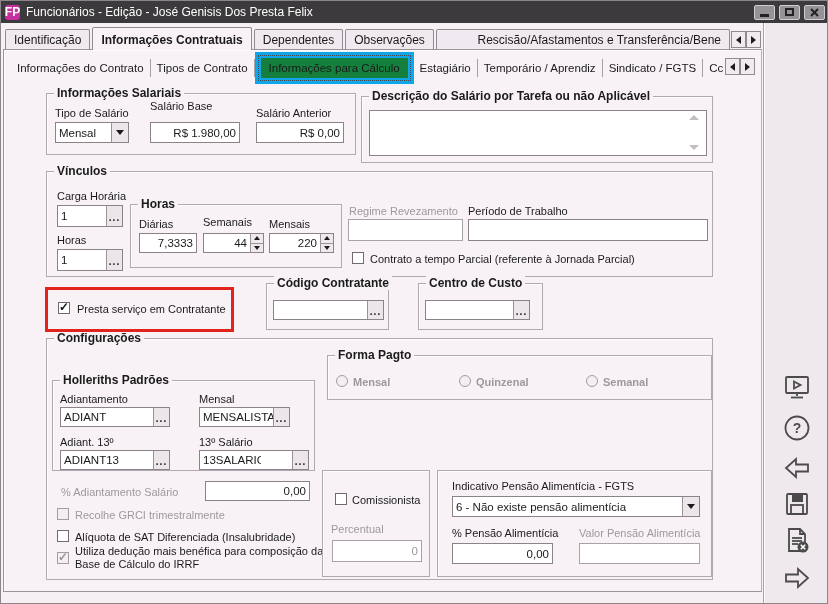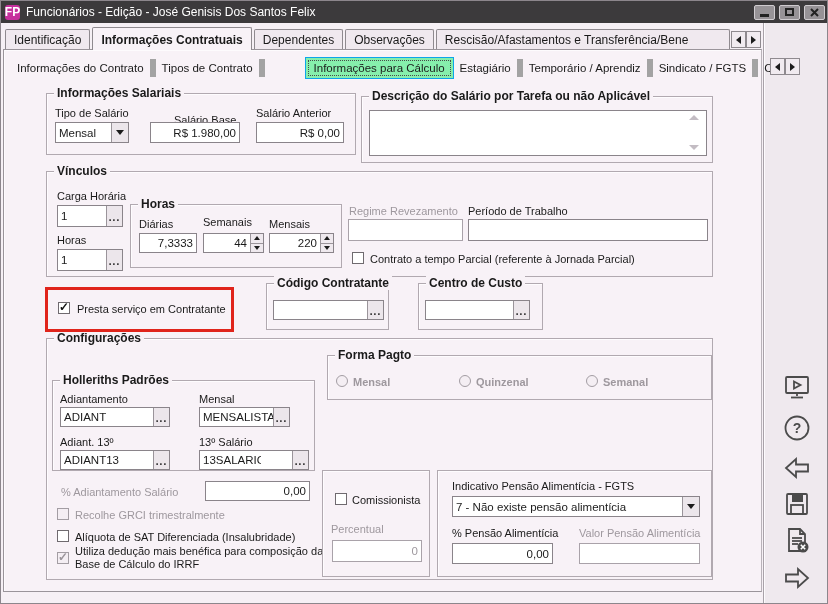--- a/index.html
+++ b/index.html
@@ -16,36 +16,36 @@
   #wintitle { color:#fff; font-size:12px; margin-left:6px; white-space:nowrap; }
   #winbtns { margin-left:auto; display:flex; gap:4px; }
   .wb { width:21px; height:15px; background:#969296; border:1px solid #cfcbcf; border-radius:2px;
         display:flex; align-items:center; justify-content:center; cursor:default; }
   .wb-min i { display:block; width:9px; height:3px; background:#222; margin-top:7px; }
   .wb-max i { display:block; width:9px; height:8px; border:2px solid #222; }
 
   
   #tabs1 { position:absolute; left:4px; top:26px; width:756px; height:23px; display:flex; align-items:flex-end; z-index:3; }
   .tab1 { border:1px solid #8f8a8f; border-bottom:none; background:#f0e9ef; padding:3px 8px 3px;
-          height:20px; white-space:nowrap; border-radius:2px 2px 0 0; margin-right:2px; margin-bottom:1px; }
+          height:20px; white-space:nowrap; border-radius:2px 2px 0 0; margin-right:2px; margin-bottom:1px;text-align:right; }
   .tab1.sel { font-weight:bold; background:#f8f2f7; height:23px; padding-top:5px; margin-bottom:0; z-index:4; }
   .tab1.trunc { flex:1 1 auto; min-width:0; overflow:hidden; margin-right:1px; }
   .sarr { width:15px; height:17px; border:1px solid #8f8a8f; background:#f1ebf0; display:flex;
           align-items:center; justify-content:center; flex:0 0 auto; margin-bottom:2px; }
   .tri-l { width:0; height:0; border-top:4px solid transparent; border-bottom:4px solid transparent; border-right:5px solid #1c1c1c; }
   .tri-r { width:0; height:0; border-top:4px solid transparent; border-bottom:4px solid transparent; border-left:5px solid #1c1c1c; }
 
   #page { position:absolute; left:2px; top:48px; width:759px; height:543px;
           border:1px solid #9a949a; border-right-color:#b9b3b9; background:#f8f2f7;
           box-shadow: inset 1px 1px 0 #fdfbfd; }
 
   #tabs2 { position:absolute; left:10px; top:55px; width:744px; height:23px; display:flex;
            align-items:center; font-size:11.5px; z-index:3; }
-  .tab2 { padding:3px 6px; white-space:nowrap; border-right:6px solid #a3a3a3; }
-  .tab2.sel { border:1px solid #0ea5e9; background:#86efac; outline:1px dotted #4a4a4a; outline-offset:-4px; padding:4px 8px;margin-left:40px; }
+  .tab2 { padding:3px 6px; white-space:nowrap; border-right:1px solid #a3a3a3; }
+  .tab2.sel { border:6px solid #0ea5e9; background:#15803d; outline:1px dotted #4a4a4a; outline-offset:-4px; padding:4px 8px; }
   .tab2.trunc { min-width:0; overflow:hidden; flex:0 1 auto; border-right:none; }
 
   
   .grp { position:absolute; border:1px solid #b1a9b0; box-shadow: inset 1px 1px 0 #fefcfe; }
   .gt { position:absolute; top:-8px; left:7px; background:#f8f2f7; padding:0 3px; font-weight:bold;
         font-size:12px; white-space:nowrap; }
 
   .lbl { position:absolute; font-size:11px; white-space:nowrap; }
   .dis { color:#9e989e; }
 
@@ -84,21 +84,21 @@
   .tbtn { position:absolute; left:17px; width:32px; height:32px; display:flex; align-items:center; justify-content:center; }
   .tbtn svg { stroke:#4b4b4b; fill:none; stroke-width:1.8; }
 </style>
 </head>
 <body>
 
 <div id="win">
 
   <div id="titlebar">
     <div id="appicon">FP</div>
-    <div id="wintitle">Funcionários - Edição - José Genisis Dos Santos Felix</div>
+    <div id="wintitle">Funcionários - Edição - José Genisis Dos Presta Felix</div>
     <div id="winbtns">
       <div class="wb wb-min">
           <i></i>
         </div>
       <div class="wb wb-max">
           <i></i>
         </div>
       <div class="wb">
         <svg width="9" height="9" viewBox="0 0 9 9">
             <path d="M1 1 L8 8 M8 1 L1 8" stroke="#222" stroke-width="2"></path>
@@ -141,21 +141,21 @@
 
   <div class="grp" style="left:45px; top:92px; width:310px; height:62px;">
     <span class="gt">Informações Salariais</span>
     <span class="lbl" style="left:8px; top:13px;">Tipo de Salário</span>
     <div class="fld" style="left:8px; top:28px; width:74px; height:21px;">
       <span class="val">Mensal</span>
       <span class="drop">
           <span class="dar"></span>
         </span>
     </div>
-    <span class="lbl" style="left:103px; top:20px;margin-left:24px;">Salário Base</span>
+    <span class="lbl" style="left:103px; top:6px;">Salário Base</span>
     <div class="fld" style="left:103px; top:28px; width:90px; height:21px;">
       <span class="val right">R$ 1.980,00</span>
     </div>
     <span class="lbl" style="left:209px; top:13px;">Salário Anterior</span>
     <div class="fld" style="left:209px; top:28px; width:88px; height:21px;">
       <span class="val right">R$ 0,00</span>
     </div>
   </div>
 
   <div class="grp" style="left:360px; top:95px; width:352px; height:67px;">
@@ -298,21 +298,21 @@
       <span class="lbl" style="left:29px; top:23px;">Comissionista</span>
       <span class="lbl dis" style="left:8px; top:52px;">Percentual</span>
       <div class="fld" style="left:9px; top:69px; width:90px; height:22px; border-color:#a9a2a9;">
         <span class="val right dis">0</span>
       </div>
     </div>
 
     <div class="grp" style="left:390px; top:131px; width:275px; height:107px;">
       <span class="lbl" style="left:14px; top:9px;">Indicativo Pensão Alimentícia - FGTS</span>
       <div class="fld" style="left:14px; top:25px; width:248px; height:21px;">
-        <span class="val">7 - Não existe pensão alimentícia</span>
+        <span class="val">6 - Não existe pensão alimentícia</span>
         <span class="drop">
             <span class="dar"></span>
           </span>
       </div>
       <span class="lbl" style="left:14px; top:56px;">% Pensão Alimentícia</span>
       <div class="fld" style="left:14px; top:72px; width:101px; height:21px;">
         <span class="val right">0,00</span>
       </div>
       <span class="lbl dis" style="left:141px; top:56px;">Valor Pensão Alimentícia</span>
       <div class="fld" style="left:141px; top:72px; width:121px; height:21px; border-color:#a9a2a9;">

